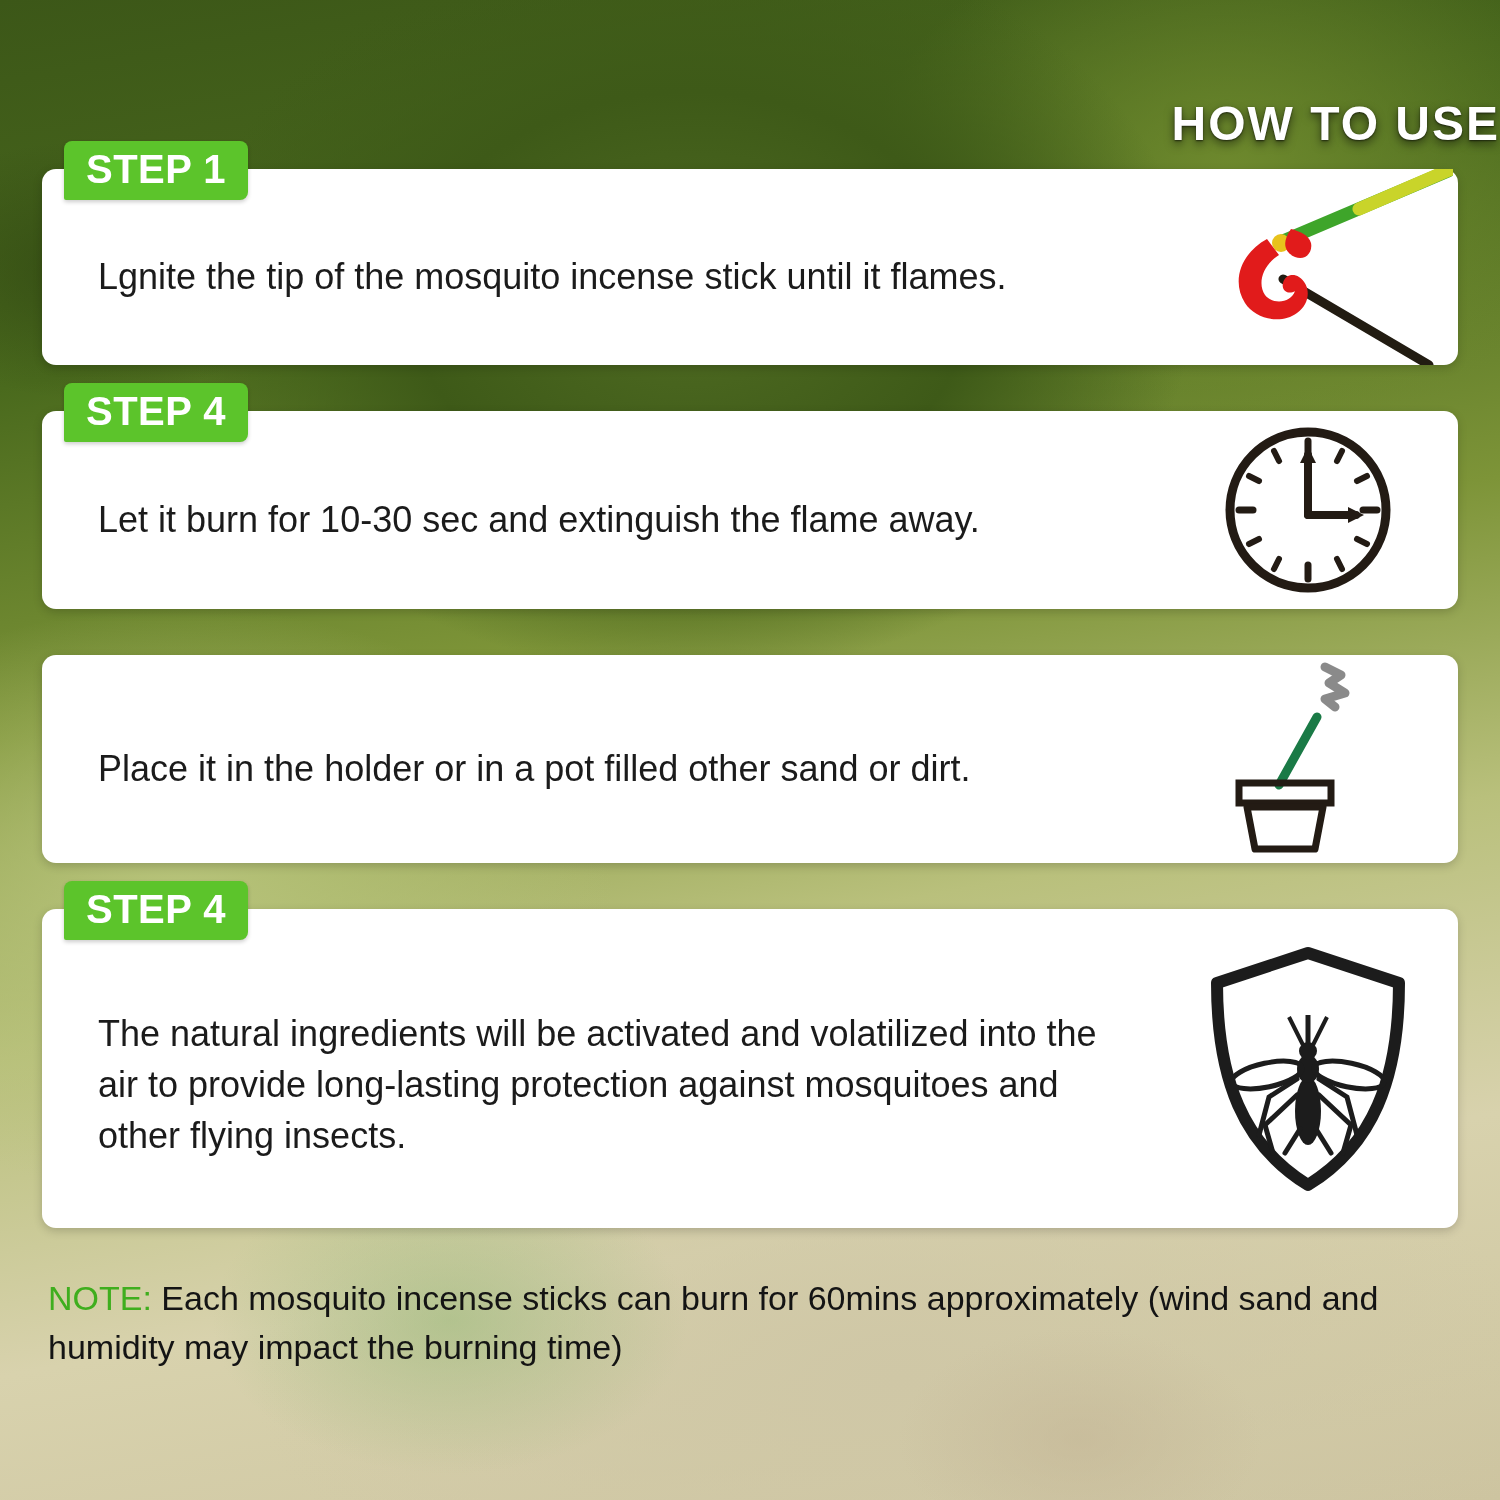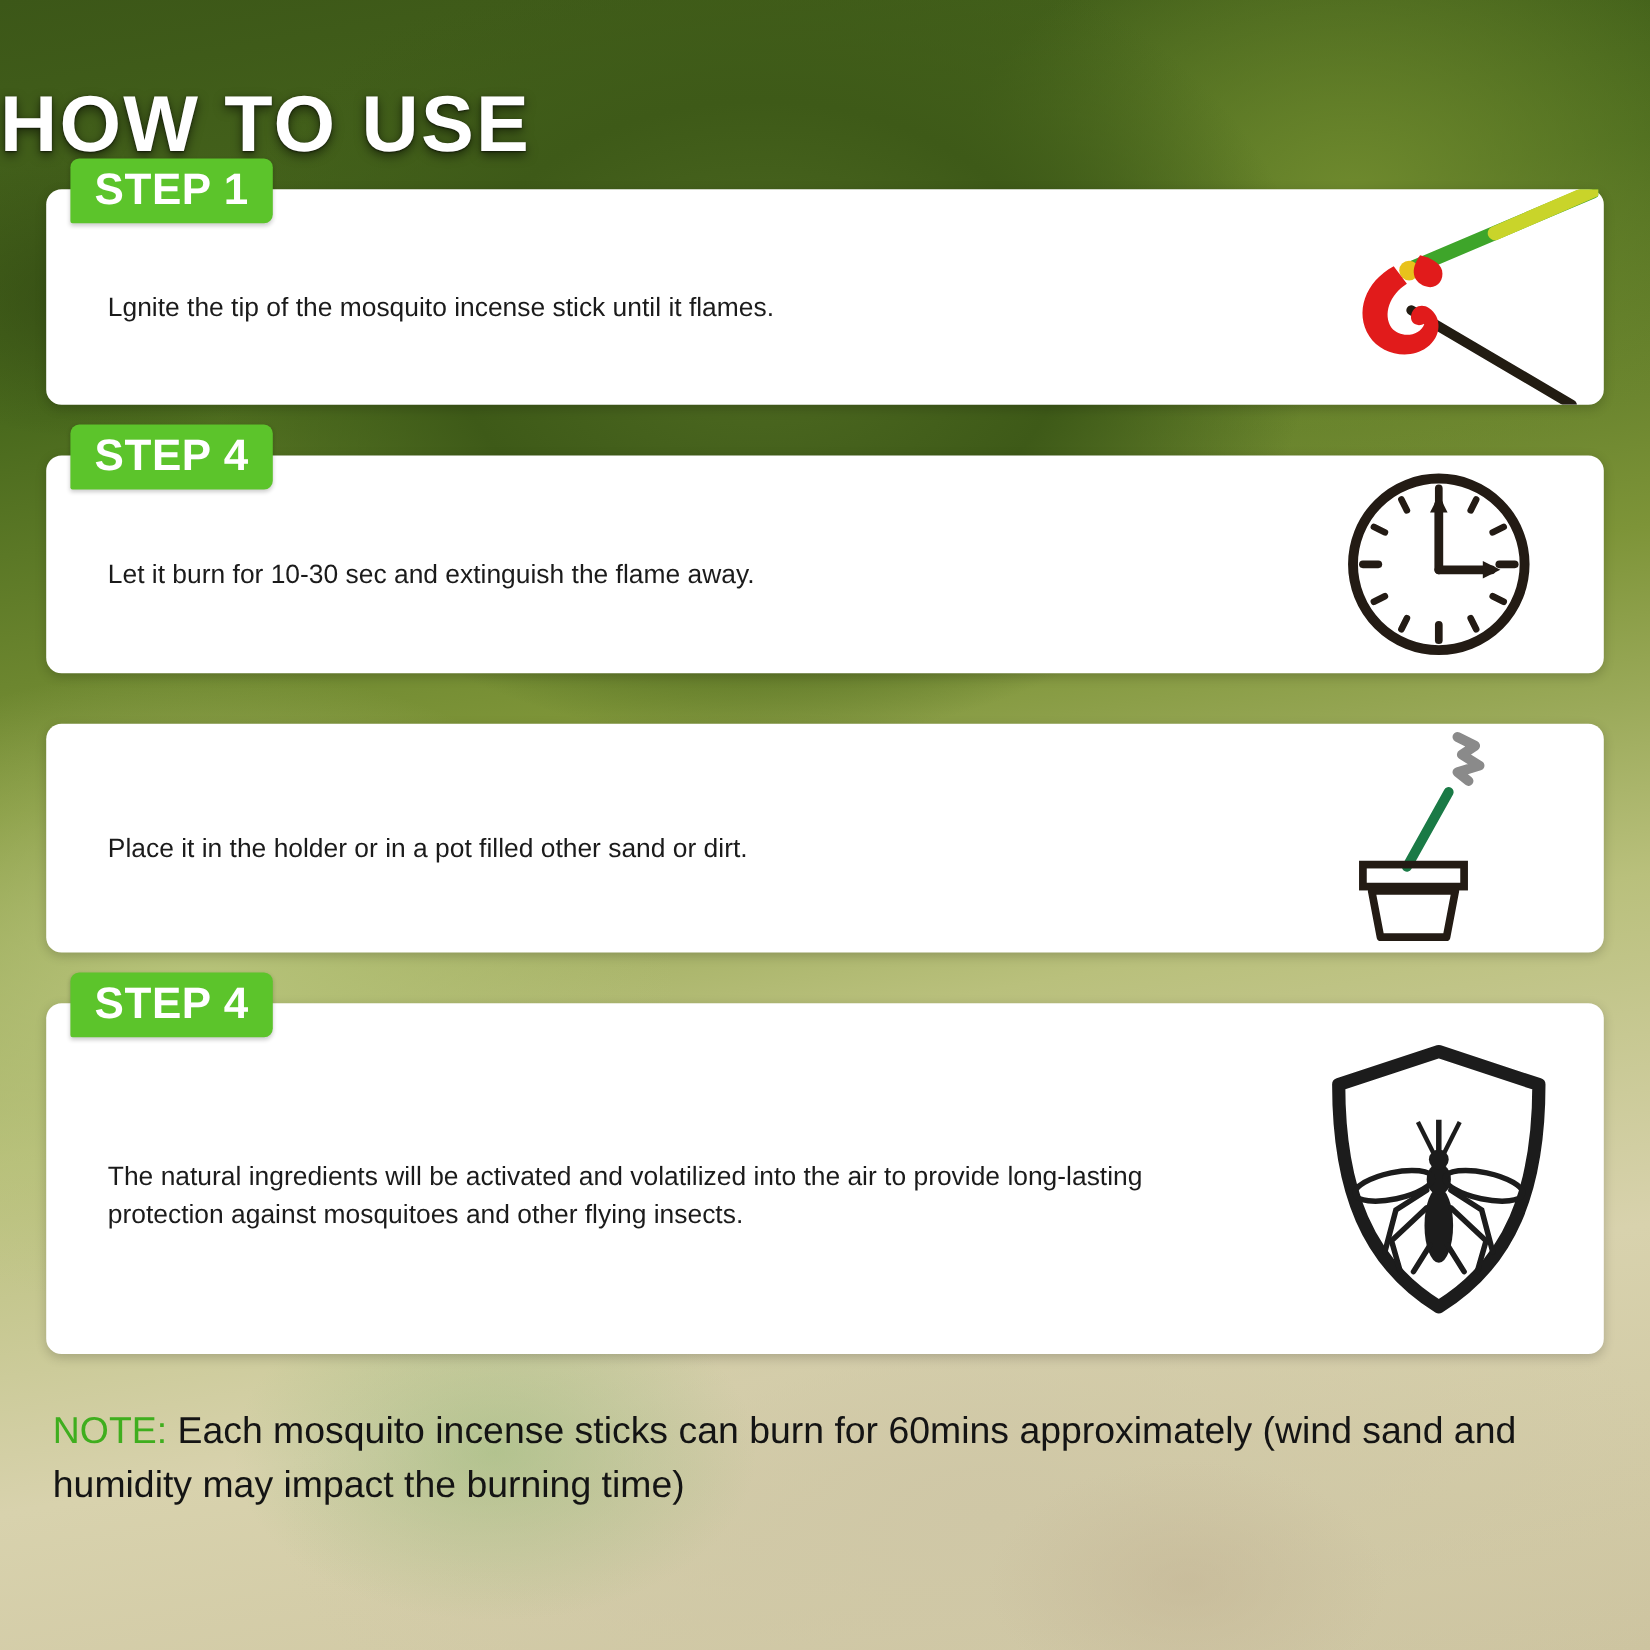--- a/index.html
+++ b/index.html
@@ -23,23 +23,23 @@
     position: absolute; inset: 0;
     background:
       radial-gradient(ellipse 340px 220px at 30% 88%, rgba(150,185,120,0.55) 0%, rgba(150,185,120,0) 70%),
       radial-gradient(ellipse 260px 160px at 72% 96%, rgba(196,182,150,0.6) 0%, rgba(196,182,150,0) 70%),
       radial-gradient(ellipse 300px 180px at 6% 18%, rgba(40,60,14,0.55) 0%, rgba(40,60,14,0) 72%);
     pointer-events: none;
   }
 
   .title {
     position: relative;
-    text-align: left;
-    padding-top: 72px;
-    font-size: 72px;
+    text-align: right;
+    padding-top: 96px;
+    font-size: 48px;
     font-weight: bold;
     letter-spacing: 2px;
     color: #ffffff;
     text-shadow: 0 4px 10px rgba(0,0,0,0.55), 0 1px 2px rgba(0,0,0,0.6);
   }
 
   .steps {
     position: relative;
     margin: 0 auto;
     width: 1416px;
@@ -70,21 +70,21 @@
     font-weight: bold;
     padding: 6px 22px 8px 22px;
     border-radius: 8px 8px 8px 2px;
     letter-spacing: 0.5px;
     box-shadow: 0 2px 4px rgba(0,0,0,0.2);
   }
 
   .card-text {
     flex: 1;
     padding: 46px 40px 26px 56px;
-    font-size: 24px;
+    font-size: 36px;
     line-height: 1.42;
     color: #1b1b1b;
   }
   .card-4 .card-text { padding-top: 58px; }
 
   .card-icon {
     width: 300px;
     height: 100%;
     display: flex;
     align-items: center;

